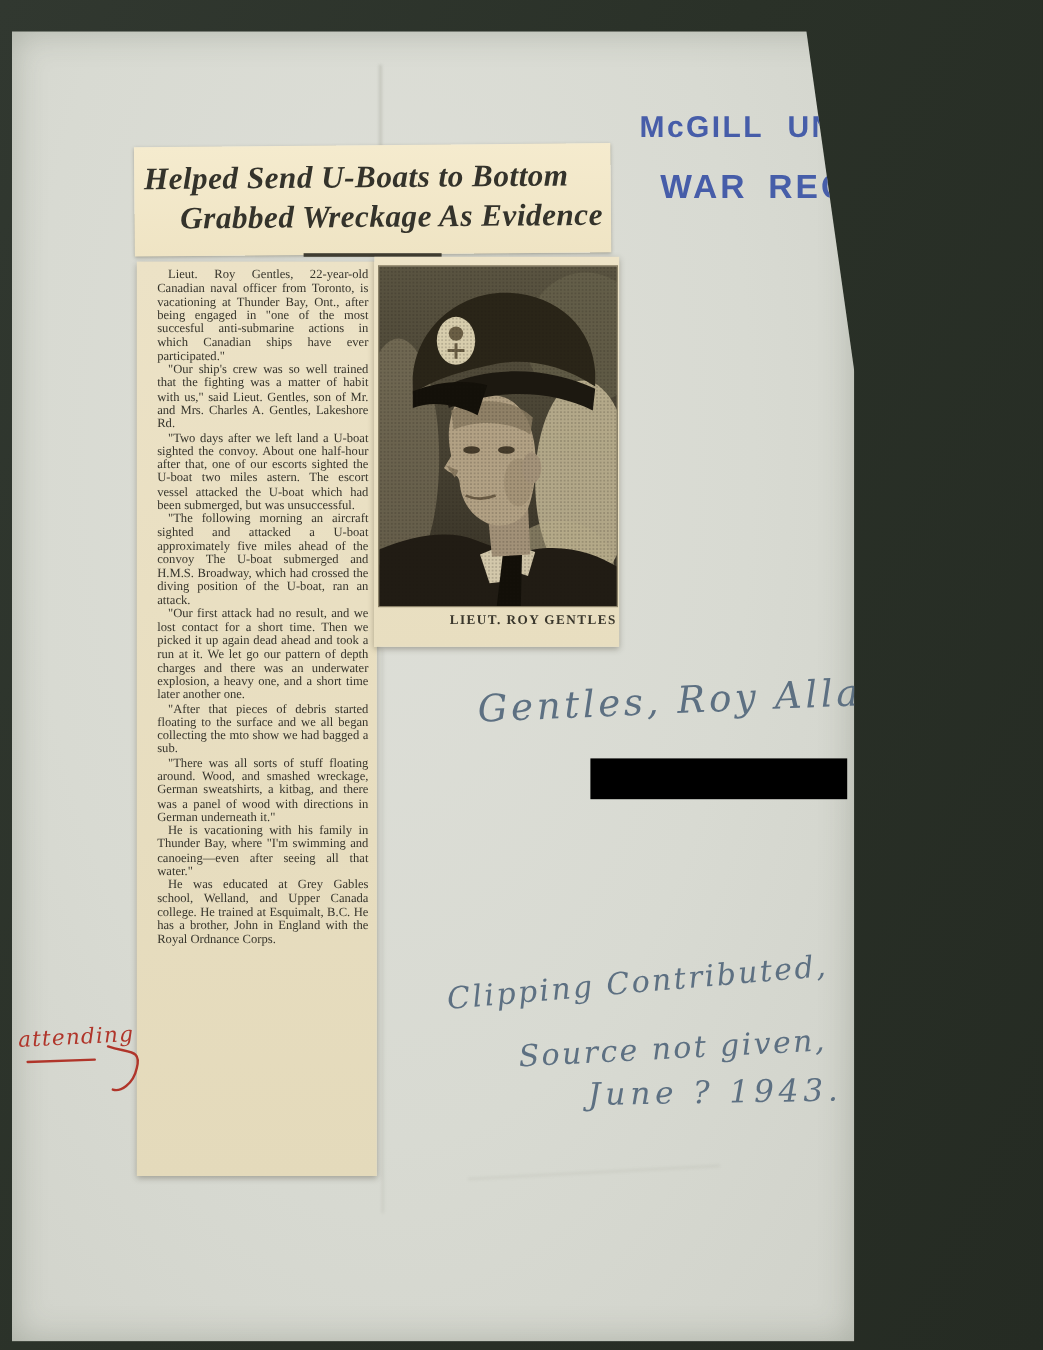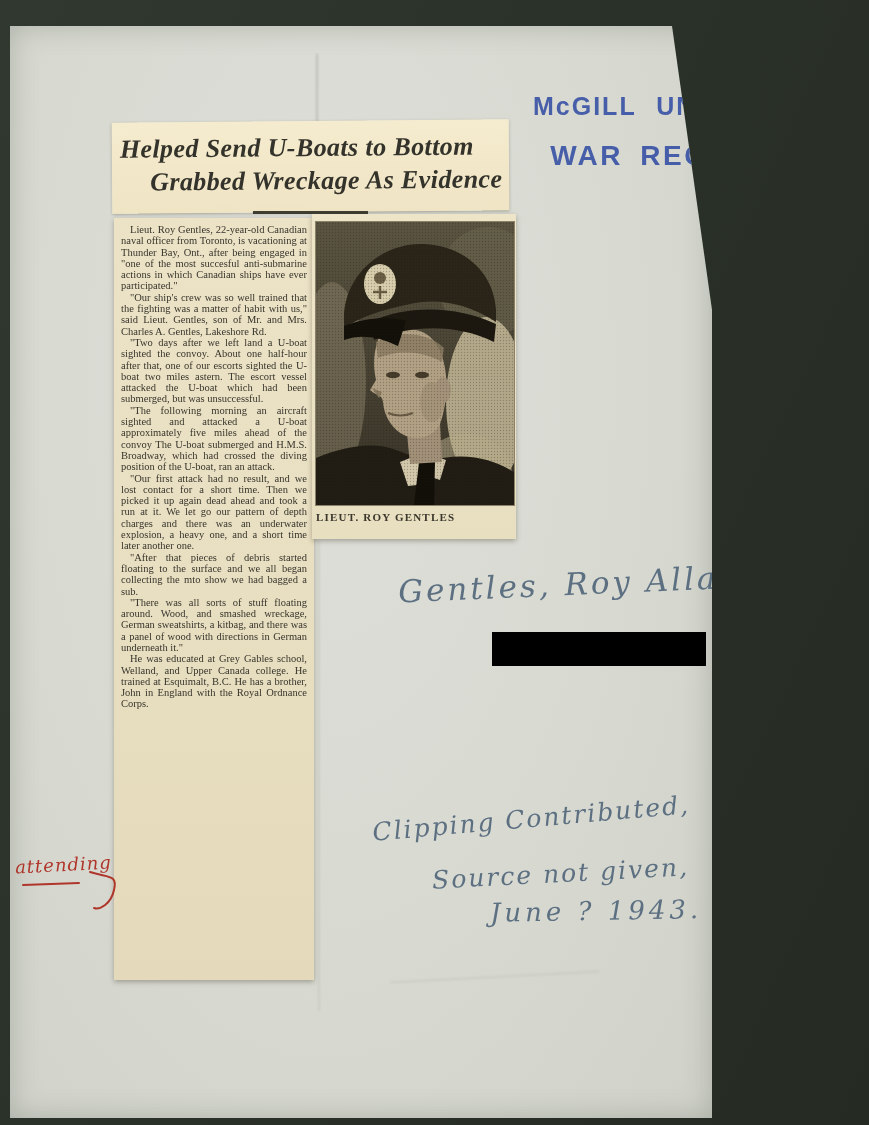--- a/index.html
+++ b/index.html
@@ -29,33 +29,33 @@
         transform:rotate(-.5deg);box-shadow:0 1px 3px rgba(60,55,35,.35);}
   .headline-1{font:italic 700 26px/1.12 "Liberation Serif",serif;color:#34332b;
         margin:12px 0 0 8px;letter-spacing:.4px;white-space:nowrap;}
   .headline-2{font:italic 700 26px/1.12 "Liberation Serif",serif;color:#34332b;
         margin:4px 0 0 38px;letter-spacing:.4px;white-space:nowrap;}
   .headline-rule{position:absolute;left:243px;top:185px;width:115px;height:3px;background:#3f3c31;}
 
   .article-col{position:absolute;left:104px;top:192px;width:200px;height:762px;
         background:linear-gradient(180deg,#ece2c6,#e4dabb);
         box-shadow:0 2px 5px rgba(55,50,32,.35);
-        padding:6px 7px 0 7px;box-sizing:border-box;overflow:hidden;}
+        padding:6px 7px 0 17px;box-sizing:border-box;overflow:hidden;}
   .article-col p{margin:0;font-size:10.5px;line-height:11.3px;text-align:justify;
         text-indent:9px;color:#37352c;font-family:"Liberation Serif",serif;}
   .struck-word{text-decoration-line:line-through;text-decoration-color:#b0352a;
         text-decoration-thickness:2px;}
 
   .photo-backdrop{position:absolute;left:302px;top:188px;width:204px;height:325px;
         background:linear-gradient(180deg,#eee4c8,#e8dec0);
         box-shadow:0 2px 5px rgba(55,50,32,.35);}
   .photo-frame{position:absolute;left:306px;top:196px;width:198px;height:283px;
         background:#3c372b;outline:1px solid #8a8168;}
   .photo-frame svg{display:block;width:100%;height:100%;}
-  .photo-caption{position:absolute;left:306px;top:485px;width:198px;text-align:left;
+  .photo-caption{position:absolute;left:306px;top:485px;width:198px;text-align:right;
         font-size:11px;font-weight:700;letter-spacing:1.2px;color:#3a372c;
         font-family:"Liberation Serif",serif;}
 
   
   .hand{font-family:"DejaVu Serif",serif;font-style:italic;color:#5d7082;}
   .hand-name{position:absolute;left:388px;top:540px;font-size:31px;letter-spacing:3px;
         transform:rotate(-2.5deg);white-space:nowrap;}
   .redaction-bar{position:absolute;left:482px;top:606px;width:214px;height:34px;background:#000;}
   .hand-note1{position:absolute;left:362px;top:778px;font-size:25px;letter-spacing:2px;
         transform:rotate(-5deg);white-space:nowrap;}
@@ -92,20 +92,21 @@
     <div class="headline-rule"></div>
 
     <div class="article-col">
       <p>Lieut. Roy Gentles, 22-year-old Canadian naval officer from Toronto, is vacationing at Thunder Bay, Ont., after being engaged in "one of the most succesful anti-submarine actions in which Canadian ships have ever participated."</p>
       <p>"Our ship's crew was so well trained that the fighting was a matter of habit with us," said Lieut. Gentles, son of Mr. and Mrs. Charles A. Gentles, Lakeshore Rd.</p>
       <p>"Two days after we left land a U-boat sighted the convoy.  About one half-hour after that, one of our escorts sighted the U-boat two miles astern.  The escort vessel attacked the U-boat which had been submerged, but was unsuccessful.</p>
       <p>"The following morning an aircraft sighted and attacked a U-boat approximately five miles ahead of the convoy  The U-boat submerged and H.M.S. Broadway, which had crossed the diving position of the U-boat, ran an attack.</p>
       <p>"Our first attack had no result, and we lost contact for a short time. Then we picked it up again dead ahead and took a run at it.  We let go our pattern of depth charges and there was an underwater explosion, a heavy one, and a short time later another one.</p>
       <p>"After that pieces of debris started floating to the surface and we all began collecting the mto show we had bagged a sub.</p>
       <p>"There was all sorts of stuff floating around.  Wood, and smashed wreckage, German sweatshirts, a kitbag, and there was a panel of wood with directions in German underneath it."</p>
+      <p>He is vacationing with his family in Thunder Bay, where "I'm swimming and canoeing—even after seeing all that water."</p>
       <p>He was educated at Grey Gables school, Welland, and Upper Canada college.  He trained at Esquimalt, B.C.  He has a brother, John in England with the Royal Ordnance Corps.</p>
     </div>
 
     <div class="photo-backdrop"></div>
     <div class="photo-frame" aria-label="halftone newspaper portrait of a young naval officer wearing a peaked cap with badge, looking left, dark uniform with white shirt and dark tie">
       <svg viewBox="0 0 198 283" preserveAspectRatio="none">
         <defs>
           <linearGradient id="pbg" x1="0" y1="0" x2="0" y2="1">
             <stop offset="0" stop-color="#5a5441"></stop>
               <stop offset="1" stop-color="#373226"></stop>

